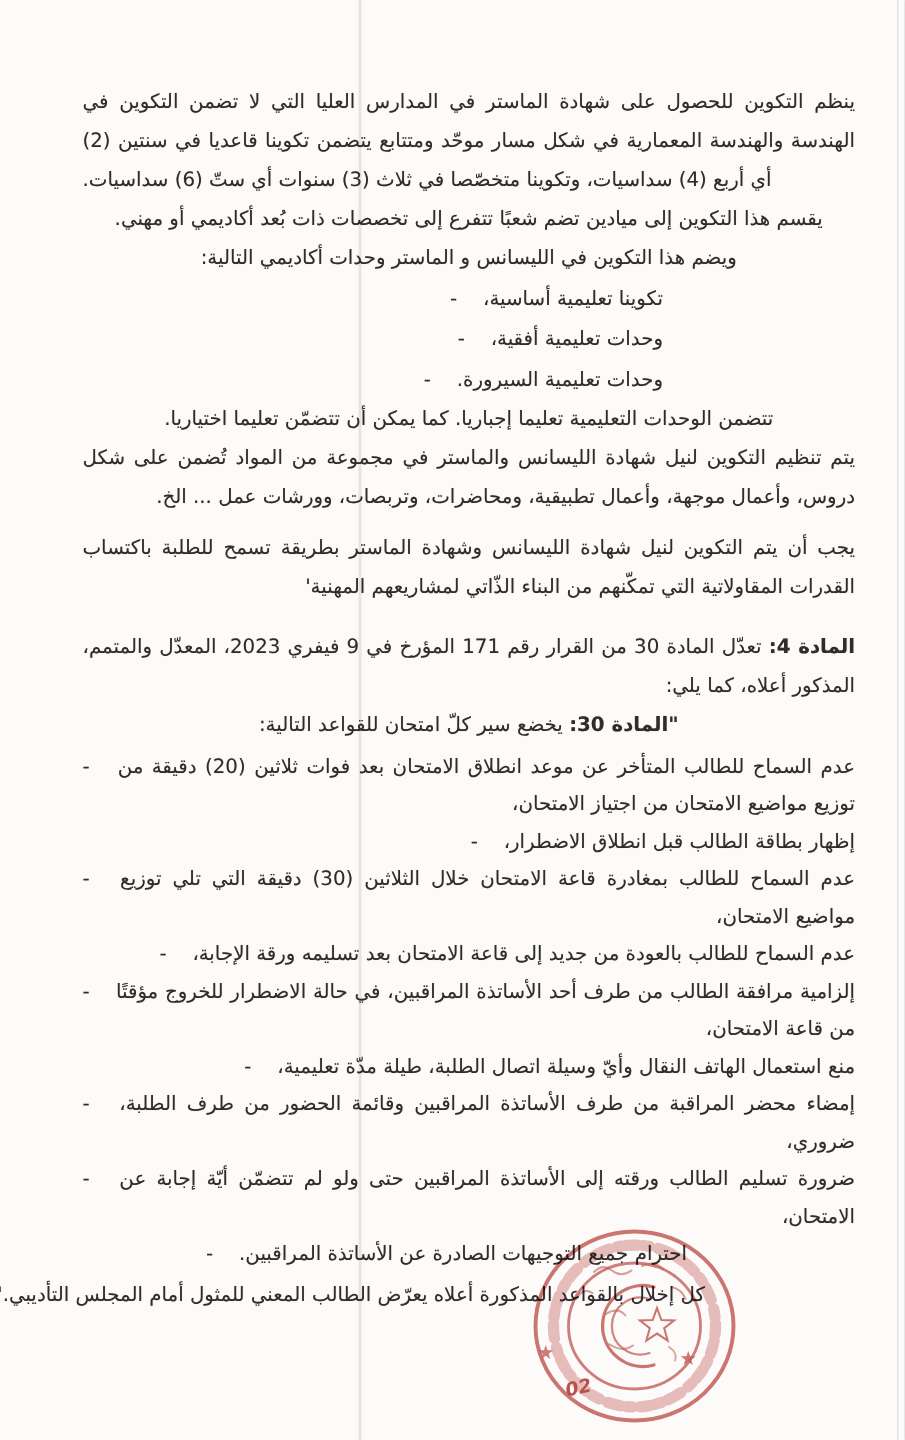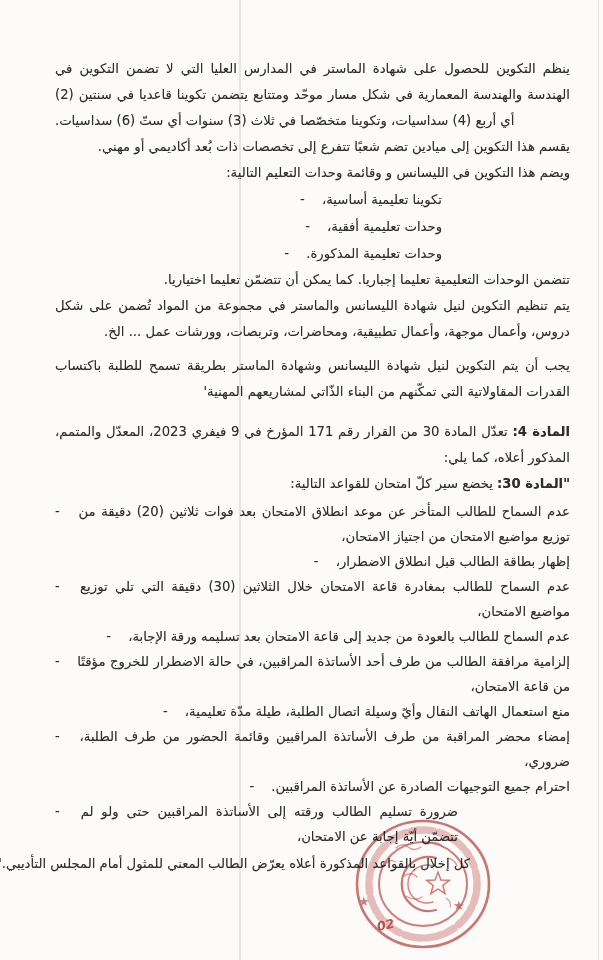--- a/index.html
+++ b/index.html
@@ -12,21 +12,21 @@
   .fold-line{position:absolute;left:239px;top:0;width:2px;height:960px;background:#e2dedd;opacity:.8;}
   .edge-line{position:absolute;right:4px;top:0;width:1px;height:960px;background:#e5e2e0;}
   .content{
     position:absolute;left:0;top:0;width:603px;height:960px;box-sizing:border-box;
     padding:56px 33px 0 55px;font-size:13.2px;line-height:26px;
     text-shadow:0 0 .5px rgba(40,40,40,.35);
   }
   p{margin:0;padding:0;}
   .just-rtl{direction:rtl;text-align:justify;text-align-last:right;}
   .just-rtl-lastleft{direction:rtl;text-align:justify;text-align-last:left;}
-  .right-rtl{direction:rtl;text-align:right;}
+  .right-rtl{direction:rtl;text-align:center;}
   .gap-sm{margin-top:8px;}
   .gap-md{margin-top:14px;}
   .units-list{margin:0;}
   .unit-item{direction:ltr;text-align:right;padding-right:128px;line-height:27px;}
   .rules{margin-top:2px;}
   .bullet{direction:ltr;text-align:justify;text-align-last:right;line-height:25px;}
   .bullet:last-child{padding-right:112px;}
   .dash{margin-right:13px;}
   .closing{direction:rtl;text-align:right;padding-right:100px;white-space:nowrap;line-height:25px;margin-top:2px;}
   b{font-weight:bold;}
@@ -37,46 +37,46 @@
 </head>
 <body>
 
 <div class="page">
   <div class="fold-line"></div>
   <div class="edge-line"></div>
 
   <div class="content">
     <p class="just-rtl-lastleft">ينظم التكوين للحصول على شهادة الماستر في المدارس العليا التي لا تضمن التكوين في الهندسة والهندسة المعمارية في شكل مسار موحّد ومتتابع يتضمن تكوينا قاعديا في سنتين (2) أي أربع (4) سداسيات، وتكوينا متخصّصا في ثلاث (3) سنوات أي ستّ (6) سداسيات.</p>
     <p class="right-rtl">يقسم هذا التكوين إلى ميادين تضم شعبًا تتفرع إلى تخصصات ذات بُعد أكاديمي أو مهني.</p>
-    <p class="right-rtl">ويضم هذا التكوين في الليسانس و وقائمة وحدات التعليم التالية:</p>
+    <p class="right-rtl">ويضم هذا التكوين في الليسانس و الماستر وحدات أكاديمي التالية:</p>
 
     <div class="units-list">
         <div class="unit-item"><span class="dash">-</span> <span class="btxt" dir="rtl">تكوينا تعليمية أساسية،</span></div>
         <div class="unit-item"><span class="dash">-</span> <span class="btxt" dir="rtl">وحدات تعليمية أفقية،</span></div>
-        <div class="unit-item"><span class="dash">-</span> <span class="btxt" dir="rtl">وحدات تعليمية المذكورة.</span></div>
+        <div class="unit-item"><span class="dash">-</span> <span class="btxt" dir="rtl">وحدات تعليمية السيرورة.</span></div>
       </div>
 
     <p class="right-rtl">تتضمن الوحدات التعليمية تعليما إجباريا. كما يمكن أن تتضمّن تعليما اختياريا.</p>
     <p class="just-rtl">يتم تنظيم التكوين لنيل شهادة الليسانس والماستر في مجموعة من المواد تُضمن على شكل دروس، وأعمال موجهة، وأعمال تطبيقية، ومحاضرات، وتربصات، وورشات عمل ... الخ.</p>
     <p class="just-rtl gap-sm">يجب أن يتم التكوين لنيل شهادة الليسانس وشهادة الماستر بطريقة تسمح للطلبة باكتساب القدرات المقاولاتية التي تمكّنهم من البناء الذّاتي لمشاريعهم المهنية'</p>
 
     <p class="just-rtl gap-md"><b>المادة 4:</b> <span>تعدّل المادة 30 من القرار رقم 171 المؤرخ في 9 فيفري 2023، المعدّل والمتمم، المذكور أعلاه، كما يلي:</span></p>
 
     <p class="right-rtl"><b>"المادة 30:</b> <span>يخضع سير كلّ امتحان للقواعد التالية:</span></p>
 
     <div class="rules">
         <div class="bullet"><span class="dash">-</span> <span class="btxt" dir="rtl">عدم السماح للطالب المتأخر عن موعد انطلاق الامتحان بعد فوات ثلاثين (20) دقيقة من توزيع مواضيع الامتحان من اجتياز الامتحان،</span></div>
         <div class="bullet"><span class="dash">-</span> <span class="btxt" dir="rtl">إظهار بطاقة الطالب قبل انطلاق الاضطرار،</span></div>
         <div class="bullet"><span class="dash">-</span> <span class="btxt" dir="rtl">عدم السماح للطالب بمغادرة قاعة الامتحان خلال الثلاثين (30) دقيقة التي تلي توزيع مواضيع الامتحان،</span></div>
         <div class="bullet"><span class="dash">-</span> <span class="btxt" dir="rtl">عدم السماح للطالب بالعودة من جديد إلى قاعة الامتحان بعد تسليمه ورقة الإجابة،</span></div>
         <div class="bullet"><span class="dash">-</span> <span class="btxt" dir="rtl">إلزامية مرافقة الطالب من طرف أحد الأساتذة المراقبين، في حالة الاضطرار للخروج مؤقتًا من قاعة الامتحان،</span></div>
         <div class="bullet"><span class="dash">-</span> <span class="btxt" dir="rtl">منع استعمال الهاتف النقال وأيّ وسيلة اتصال الطلبة، طيلة مدّة تعليمية،</span></div>
         <div class="bullet"><span class="dash">-</span> <span class="btxt" dir="rtl">إمضاء محضر المراقبة من طرف الأساتذة المراقبين وقائمة الحضور من طرف الطلبة، ضروري،</span></div>
+        <div class="bullet"><span class="dash">-</span> <span class="btxt" dir="rtl">ضرورة تسليم الطالب ورقته إلى الأساتذة المراقبين حتى ولو لم تتضمّن أيّة إجابة عن الامتحان،</span></div>
         <div class="bullet"><span class="dash">-</span> <span class="btxt" dir="rtl">احترام جميع التوجيهات الصادرة عن الأساتذة المراقبين.</span></div>
-        <div class="bullet"><span class="dash">-</span> <span class="btxt" dir="rtl">ضرورة تسليم الطالب ورقته إلى الأساتذة المراقبين حتى ولو لم تتضمّن أيّة إجابة عن الامتحان،</span></div>
       </div>
 
     <p class="closing">كل إخلال بالقواعد المذكورة أعلاه يعرّض الطالب المعني للمثول أمام المجلس التأديبي."</p>
   </div>
 
   <svg class="stamp" width="148" height="148" viewBox="0 0 148 148">
     <g stroke="#c0514a" fill="none" stroke-linecap="round">
       <ellipse cx="73" cy="74" rx="66" ry="63" stroke-width="2.6" opacity=".85"></ellipse>
       <ellipse cx="73" cy="74" rx="44" ry="42" stroke-width="1.9" opacity=".8"></ellipse>
       <circle cx="73" cy="74" r="54" stroke-width="7.5" stroke-dasharray="6 4 9 5 3 3 8 4 4 6 10 4 5 3 7 5 4 4 9 6" opacity=".4"></circle>

